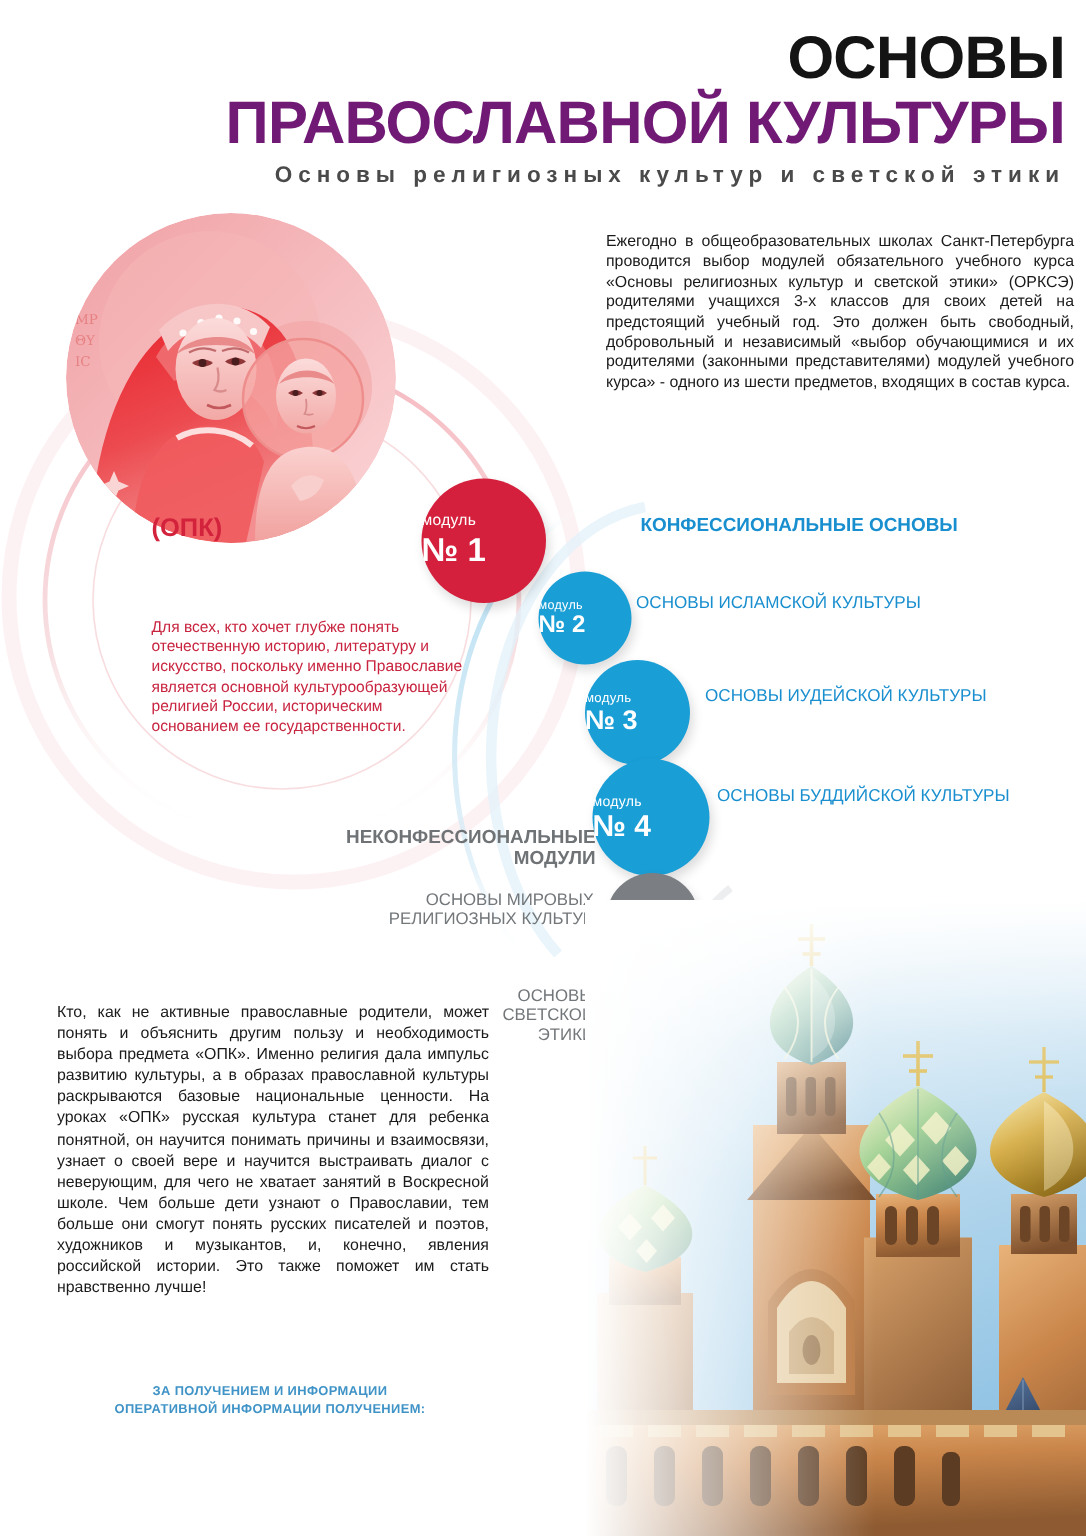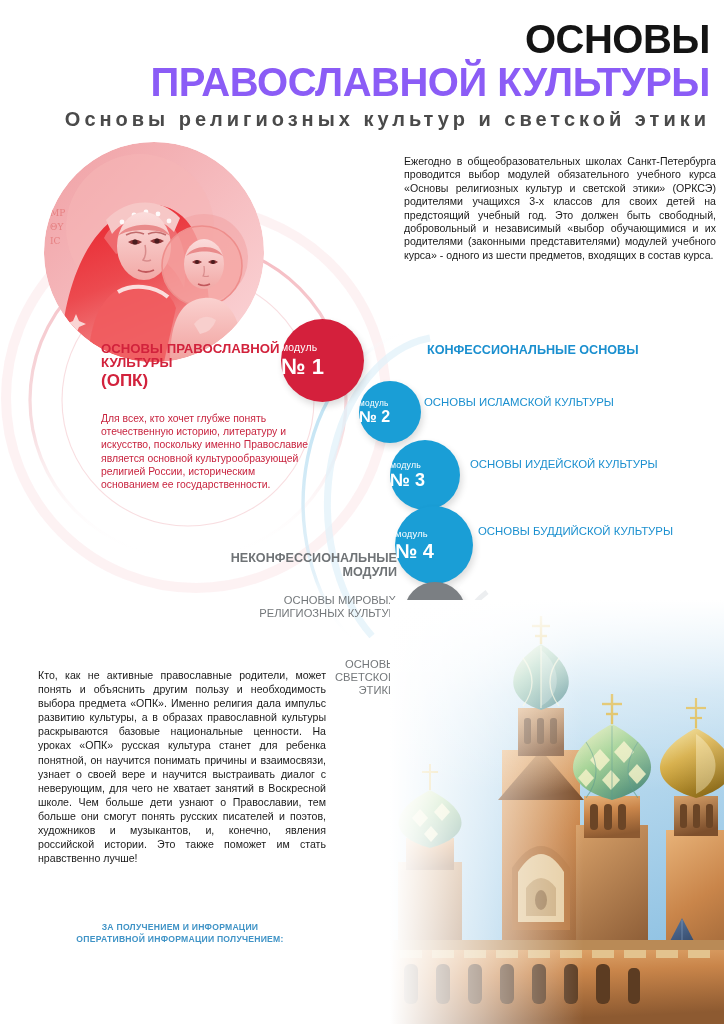--- a/index.html
+++ b/index.html
@@ -19,26 +19,26 @@
   
   .header{
     position:absolute;left:0;top:18px;width:724px;
     text-align:right;padding-right:14px;box-sizing:border-box;
   }
   .title-1{
     font-size:40px;line-height:42px;font-weight:bold;color:#141414;
     letter-spacing:-0.5px;
   }
   .title-2{
-    font-size:40px;line-height:44px;font-weight:bold;color:#8b5cf6;
+    font-size:40px;line-height:44px;font-weight:bold;color:#701a75;
     letter-spacing:-0.5px;
   }
   .subtitle{
     margin-top:4px;
-    font-size:20px;font-weight:bold;color:#4a4a4a;
+    font-size:15px;font-weight:bold;color:#4a4a4a;
     letter-spacing:4.0px;
     white-space:nowrap;
   }
 
   
   .intro{
     position:absolute;left:404px;top:155px;width:312px;
     font-size:10.6px;line-height:13.4px;color:#1a1a1a;
     text-align:justify;
   }
@@ -289,21 +289,20 @@
         <g fill="#fbe2e1" opacity="0.9">
           <path d="M32 172 l3 7 7 3 -7 3 -3 7 -3 -7 -7 -3 7 -3 z"></path>
         </g>
       </g>
     </svg>
   </div>
 
   <div class="intro">Ежегодно в общеобразовательных школах Санкт-Петербурга проводится выбор модулей обязательного учебного курса «Основы религиозных культур и светской этики» (ОРКСЭ) родителями учащихся 3-х классов для своих детей на предстоящий учебный год. Это должен быть свободный, добровольный и независимый «выбор обучающимися и их родителями (законными представителями) модулей учебного курса» - одного из шести предметов, входящих в состав курса.</div>
 
   <div class="opk-head">
-    <span>ОСНОВЫ ПРАВОСЛАВНОЙ КУЛЬТУРЫ</span>
     <div class="opk-abbr">(ОПК)</div>
   </div>
   <div class="opk-body">Для всех, кто хочет глубже понять отечественную историю, литературу и искусство, поскольку именно Православие является основной культурообразующей религией России, историческим основанием ее государственности.</div>
 
   <div class="conf-head">КОНФЕССИОНАЛЬНЫЕ ОСНОВЫ</div>
   <div class="nonconf-head">НЕКОНФЕССИОНАЛЬНЫЕ МОДУЛИ</div>
 
   <div class="bub bub-red" id="bub1">
     <span class="m-word">модуль</span>
     <span class="m-num">№ 1</span>

